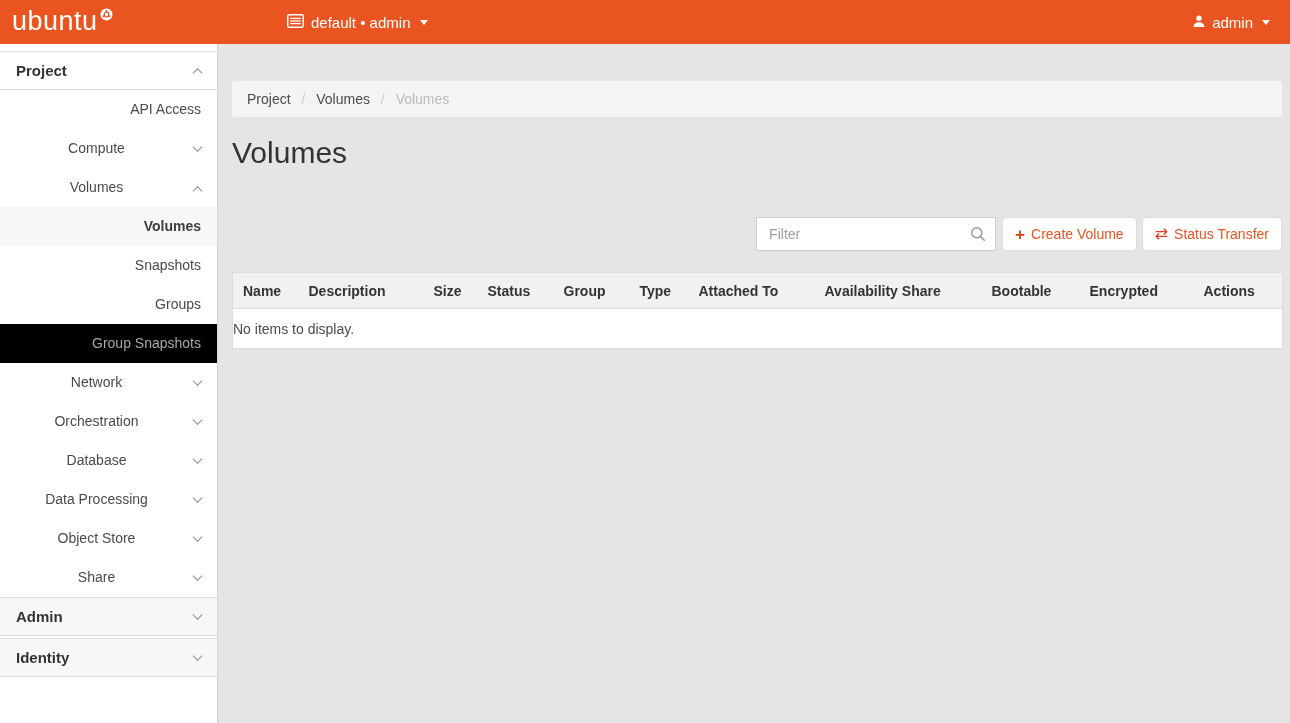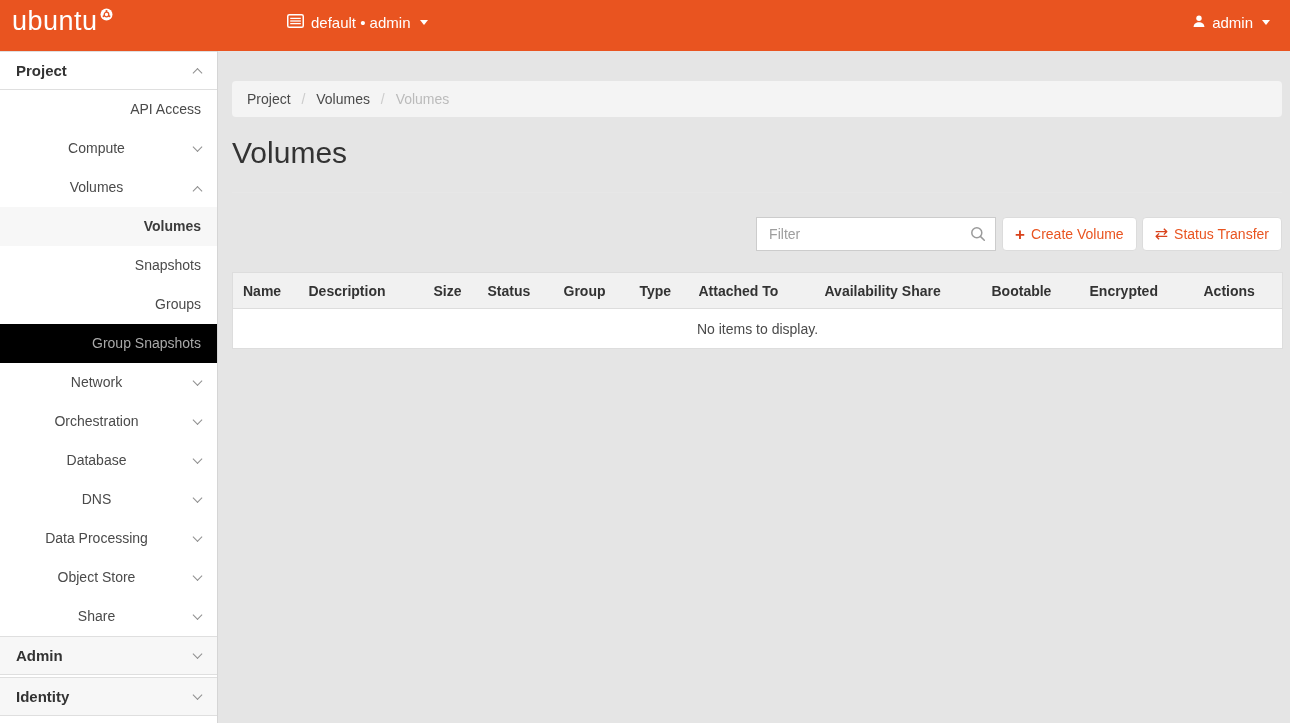--- a/index.html
+++ b/index.html
@@ -1,20 +1,20 @@
 <!DOCTYPE html>
 <html><head>
 <meta charset="utf-8">
 <style>
   * { margin:0; padding:0; box-sizing:border-box; }
   html,body { width:1290px; height:723px; overflow:hidden; background:#fff;
               font-family:"Liberation Sans", sans-serif; color:#333; }
 
   
-  .topbar { position:absolute; top:0; left:0; width:1290px; height:51px;
+  .topbar { position:absolute; top:0; left:0; width:1290px; height:44px;
             background:#E95420; color:#fff; z-index:10; }
   .brand { position:absolute; left:12px; top:5px; display:flex; align-items:flex-start; }
   .brand-text { font-size:27px; font-weight:400; letter-spacing:0.5px; line-height:32px; }
   .brand-mark { margin-left:2px; margin-top:2px; }
   .ctx-switcher { position:absolute; left:287px; top:0; height:44px;
                   display:flex; align-items:center; gap:7px; font-size:15px; cursor:pointer; }
   .user-menu { position:absolute; right:20px; top:0; height:44px;
                display:flex; align-items:center; gap:6px; font-size:15px; cursor:pointer; }
   .caret-down-white { display:inline-block; width:0; height:0; margin-left:3px;
                       border-left:4px solid transparent; border-right:4px solid transparent;
@@ -66,21 +66,21 @@
          font-family:"Liberation Sans", sans-serif; }
   .btn + .btn { margin-left:5px; }
   .btn .plus { color:#D9431C; font-weight:bold; font-size:17px; line-height:1; }
   .btn .transfer { color:#D9431C; font-size:16px; line-height:1; }
 
   table.volumes { margin-top:21px; width:1050px; border-collapse:collapse;
                   border:1px solid #DDD; table-layout:fixed; }
   table.volumes th { background:#F1F1F1; height:36px; font-size:14px; font-weight:bold;
                      color:#333; text-align:left; padding-left:10px; white-space:nowrap;
                      border-bottom:1px solid #DDD; cursor:pointer; }
-  table.volumes td.empty { height:40px; text-align:center; font-size:14px; color:#4A4A4A;
+  table.volumes td.empty { height:40px; text-align:left; font-size:14px; color:#4A4A4A;
                            background:#fff; }
 </style>
 </head>
 <body>
 
 <div class="topbar">
   <div class="brand">
     <span class="brand-text">ubuntu</span>
     <span class="brand-mark">
       <svg width="13" height="13" viewBox="0 0 13 13">
@@ -162,24 +162,20 @@
   <div class="nav-group">
     <span>Orchestration</span>
     <span class="chev down"></span>
   </div>
 
   <div class="nav-group">
     <span>Database</span>
     <span class="chev down"></span>
   </div>
 
-  <div class="nav-group">
-    <span>DNS</span>
-    <span class="chev down"></span>
-  </div>
 
   <div class="nav-group">
     <span>Data Processing</span>
     <span class="chev down"></span>
   </div>
 
   <div class="nav-group">
     <span>Object Store</span>
     <span class="chev down"></span>
   </div>

